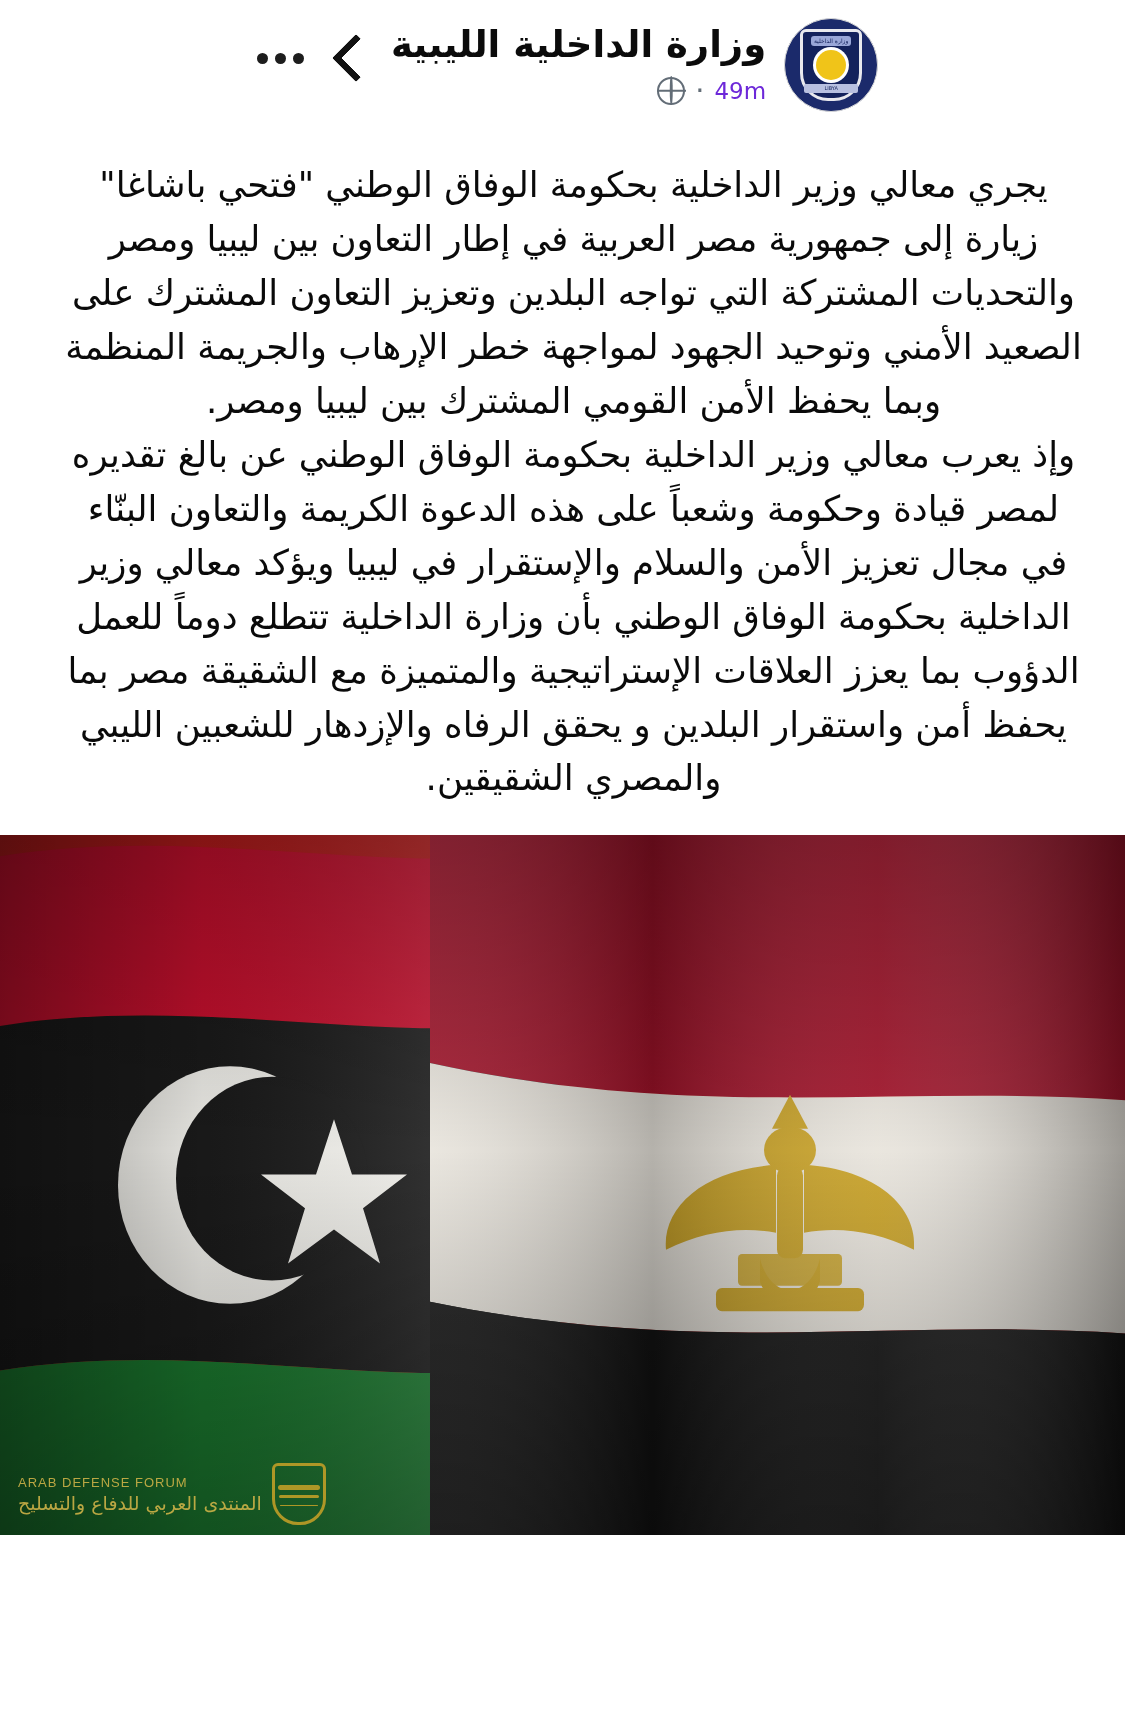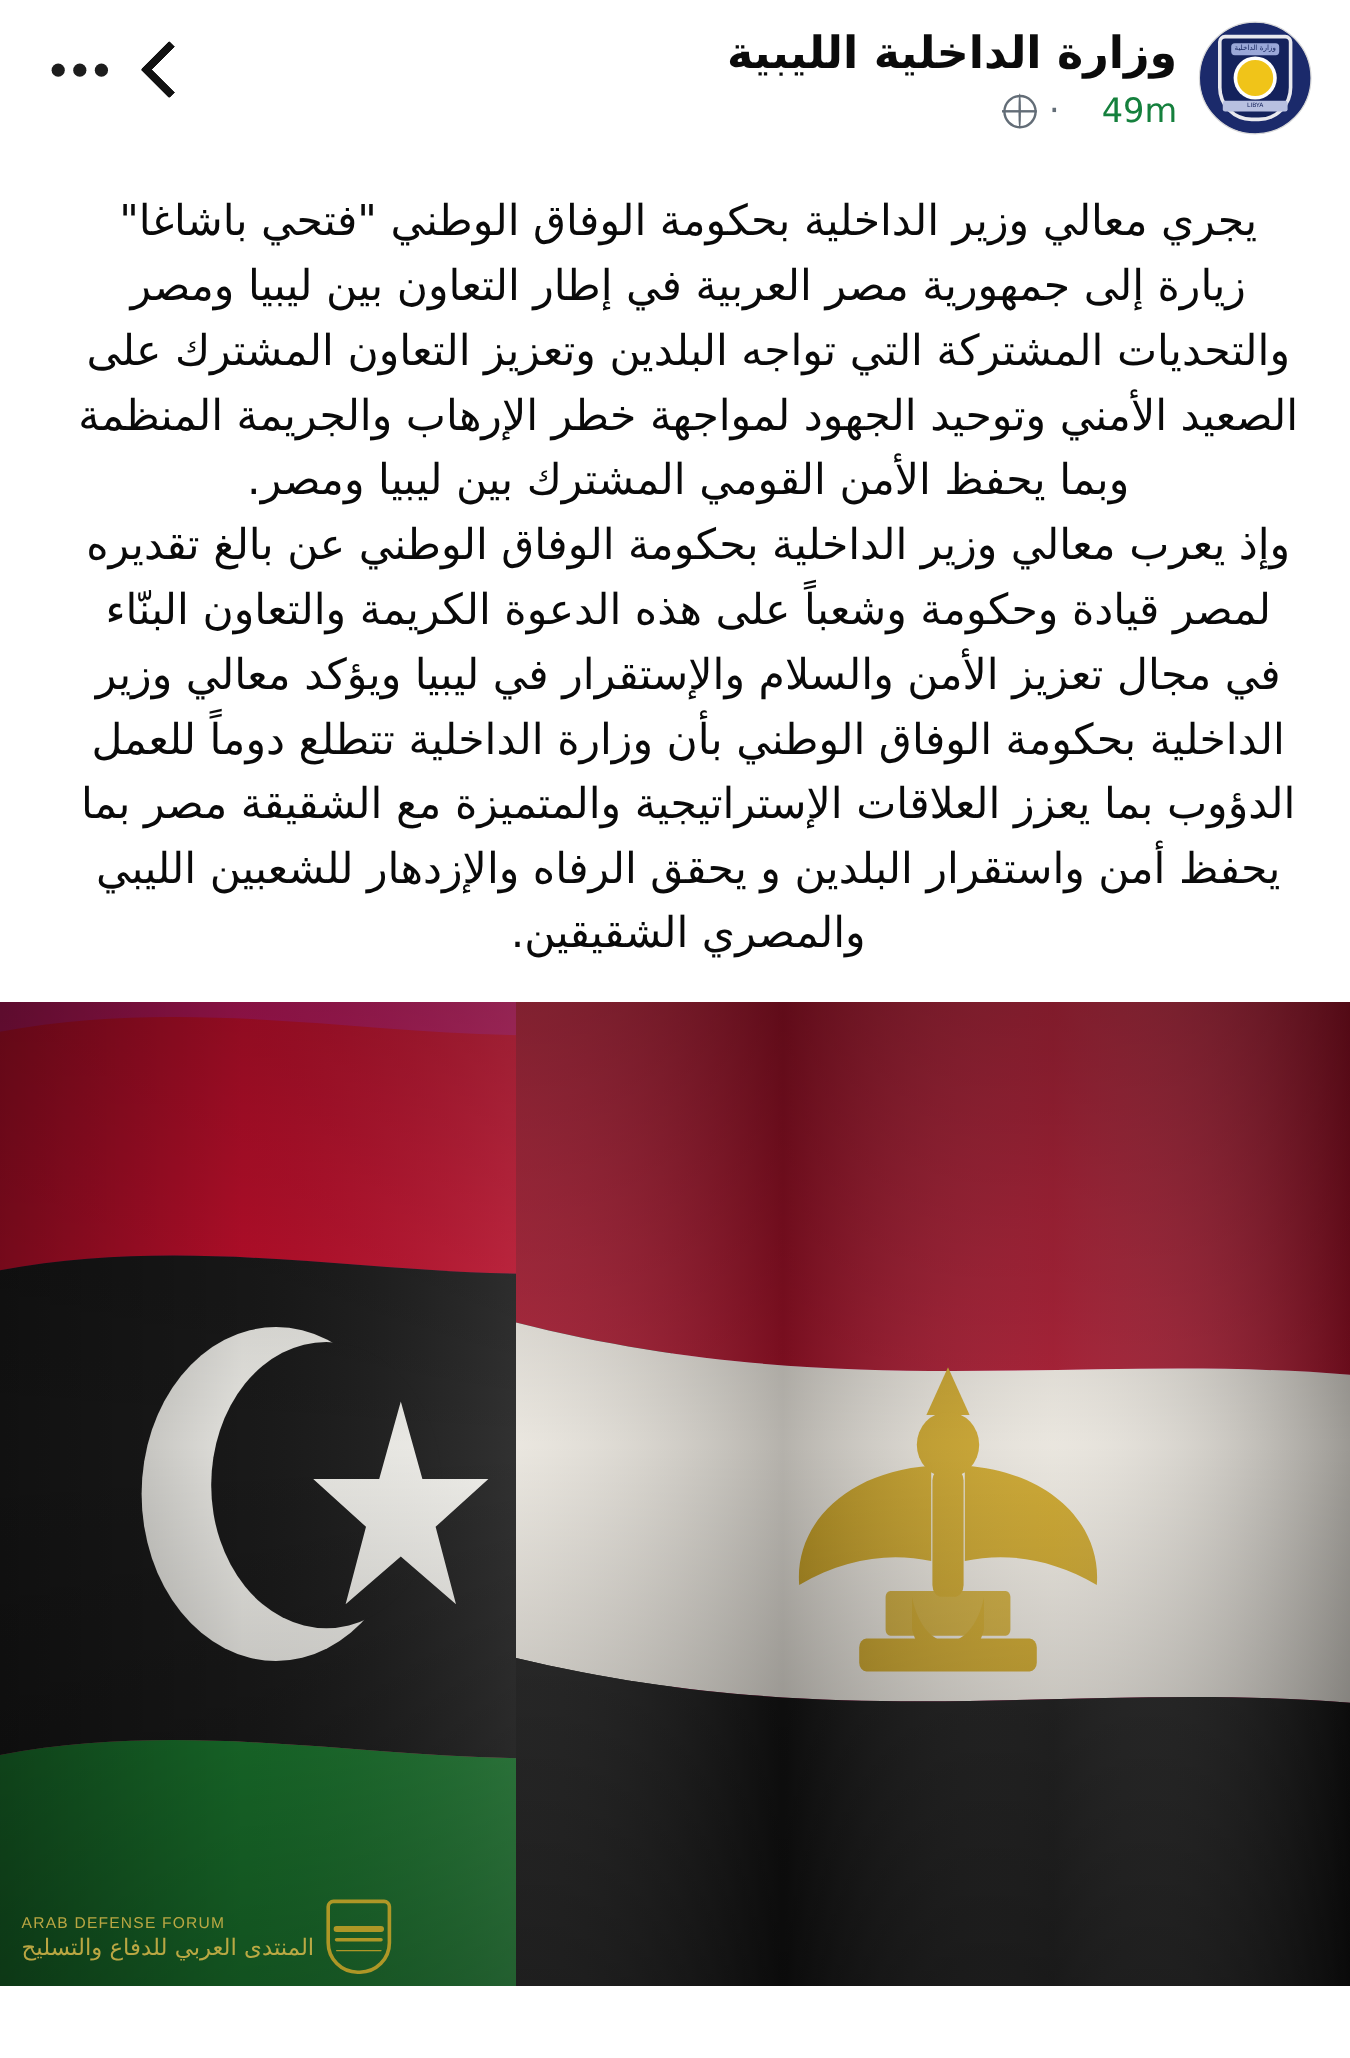--- a/index.html
+++ b/index.html
@@ -10,20 +10,21 @@
     font-family: "DejaVu Sans", "Liberation Sans", sans-serif;
     overflow: hidden;
   }
   .screen {
     width: 1125px;
     height: 1715px;
     position: relative;
     background: #ffffff;
     display: flex;
     flex-direction: column;
+    align-items: center;
   }
 
   
   .post-header {
     display: flex;
     align-items: flex-start;
     direction: rtl;
     padding: 18px 26px 10px 26px;
     height: 132px;
     flex: 0 0 auto;
@@ -132,24 +133,23 @@
     text-overflow: ellipsis;
   }
   .meta-row {
     display: flex;
     align-items: center;
     gap: 10px;
     margin-top: 8px;
     direction: rtl;
   }
   .meta-time {
-    font-size: 28px;
-    color: #15803d;
+    font-size: 23px;
+    color: #6d28d9;
     direction: ltr;
-    margin-left: 25px;
   }
   .meta-dot {
     font-size: 29px;
     color: #636d77;
     line-height: 1;
   }
   .globe-icon {
     width: 28px;
     height: 28px;
     border-radius: 50%;
@@ -206,24 +206,24 @@
     padding: 26px 40px 0 62px;
     flex: 0 0 auto;
     white-space: pre-line;
     font-family: "DejaVu Sans", "Liberation Sans", sans-serif;
   }
 
   
   .post-photo {
     margin-top: 30px;
     width: 1125px;
-    height: 820px;
-    position: relative;
-    overflow: hidden;
-    background: #be185d;
+    height: 700px;
+    position: relative;
+    overflow: hidden;
+    background: #b91c1c;
     flex: 0 0 auto;
   }
   .flag-svg { display: block; width: 100%; height: 100%; }
 
   .watermark {
     position: absolute;
     left: 18px;
     bottom: 10px;
     display: flex;
     align-items: center;

